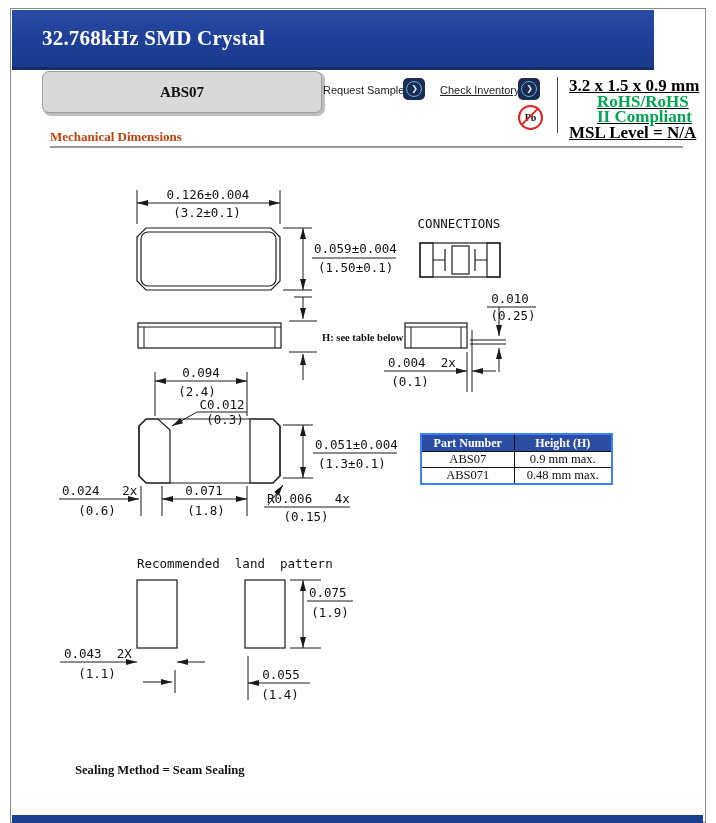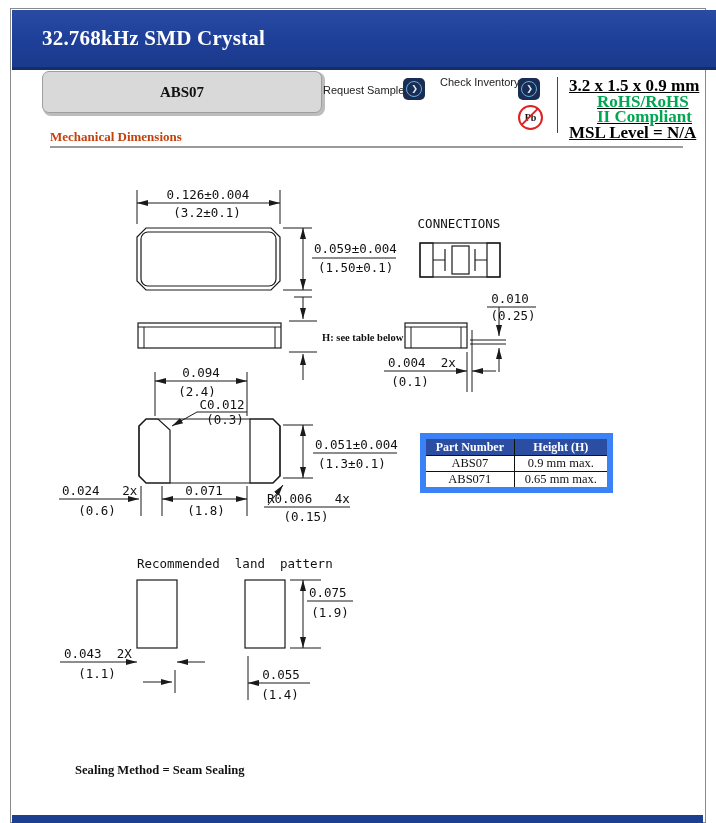--- a/index.html
+++ b/index.html
@@ -1,20 +1,20 @@
 <!DOCTYPE html>
 <html><head>
 <meta charset="utf-8">
 <style>
   html,body{margin:0;padding:0;background:#fff;}
   #page{position:relative;width:716px;height:823px;background:#fff;overflow:hidden;
         font-family:"Liberation Serif",serif;}
   .abs{position:absolute;}
   #page-border{left:10px;top:8px;width:694px;height:813px;border:1px solid #8a8a8a;}
-  #header-bar{left:12px;top:10px;width:704px;height:57px;
+  #header-bar{left:12px;top:10px;width:642px;height:57px;
       background:linear-gradient(180deg,#2a4ba5 0%,#1e3f97 55%,#1a3a8c 100%);
       border-bottom:3px solid #132e6b;display:flex;align-items:center;}
   #page-title{color:#fff;font-weight:bold;font-size:21px;padding-left:30px;letter-spacing:.2px;}
   #part-btn{left:42px;top:71px;width:278px;height:40px;background:#d9d9d9;
       border:1px solid #9e9e9e;border-radius:7px;box-shadow:2px 2px 0 1px #bdbdbd;
       display:flex;align-items:center;justify-content:center;
       font-weight:bold;font-size:15px;color:#111;}
   .toolbar-label{font-family:"Liberation Sans",sans-serif;font-size:11px;color:#222;}
   .iconbtn{width:22px;height:22px;background:#1b2b52;border-radius:5px;
       display:flex;align-items:center;justify-content:center;cursor:pointer;}
@@ -32,21 +32,21 @@
   #rohs-line{color:#00a651;margin-left:28px;}
   #section-title{left:50px;top:129px;font-weight:bold;font-size:13px;color:#c2410c;}
   #section-rule{left:50px;top:146px;width:633px;height:2px;background:#9a9a9a;}
   #drawing-svg{left:0;top:150px;}
   svg text{font-family:"DejaVu Sans Mono",monospace;fill:#111;}
   .ds{font-size:12.5px;}
   .hnote{font-family:"Liberation Serif",serif;font-weight:bold;font-size:10.5px;}
   .oln{stroke:#1a1a1a;stroke-width:1.2;fill:none;}
   .dim{stroke:#1a1a1a;stroke-width:1;fill:none;}
   #height-table{left:420px;top:433px;width:193px;}
-  #height-table table{border-collapse:collapse;width:100%;border:6px solid #3b82f6;}
+  #height-table table{border-collapse:collapse;width:100%;border:2px solid #3b82f6;}
   #height-table th{background:#2b4da2;color:#fff;font-size:12px;font-weight:bold;
       border:1px solid #111;padding:0 2px;height:16px;}
   #height-table td{font-size:12.5px;text-align:center;border:1px solid #111;
       padding:0 2px;height:15px;color:#111;}
   .note{left:75px;width:568px;font-weight:bold;font-size:12.6px;line-height:1.4;color:#111;}
   #note-text{top:714px;}
   #sealing-text{top:762px;}
   #dim-unit-text{top:793px;margin-top:48px;}
   #footer-bar{left:12px;top:815px;width:691px;height:8px;background:#1d3f90;}
 </style>
@@ -64,21 +64,21 @@
     <span>ABS07</span>
   </div>
 
   <span class="abs toolbar-label" style="left:323px;top:84px;">Request Samples</span>
   <div class="abs iconbtn" style="left:403px;top:78px;">
     <span class="ring">
         <span class="chev">❯</span>
       </span>
   </div>
 
-  <span class="abs toolbar-label" style="left:440px;top:76px;">Check Inventory</span>
+  <span class="abs toolbar-label" style="left:440px;top:84px;text-decoration:underline;">Check Inventory</span>
   <div class="abs iconbtn" style="left:518px;top:78px;">
     <span class="ring">
         <span class="chev">❯</span>
       </span>
   </div>
 
   <div id="pb-icon" class="abs" style="left:518px;top:105px;">
     <span>Pb</span>
   </div>
 
@@ -234,21 +234,21 @@
           <tr>
         <th>Part Number</th>
         <th>Height (H)</th>
       </tr>
       <tr>
         <td>ABS07</td>
         <td>0.9 mm max.</td>
       </tr>
       <tr>
         <td>ABS071</td>
-        <td>0.65 mm max.</td>
+        <td>0.48 mm max.</td>
       </tr>
     </tbody>
       </table>
   </div>
 
   <div id="sealing-text" class="abs note">Sealing Method = Seam Sealing</div>
   <div id="dim-unit-text" class="abs note">Dimensions: inches (mm)</div>
 
   <div id="footer-bar" class="abs"></div>
 </div>

